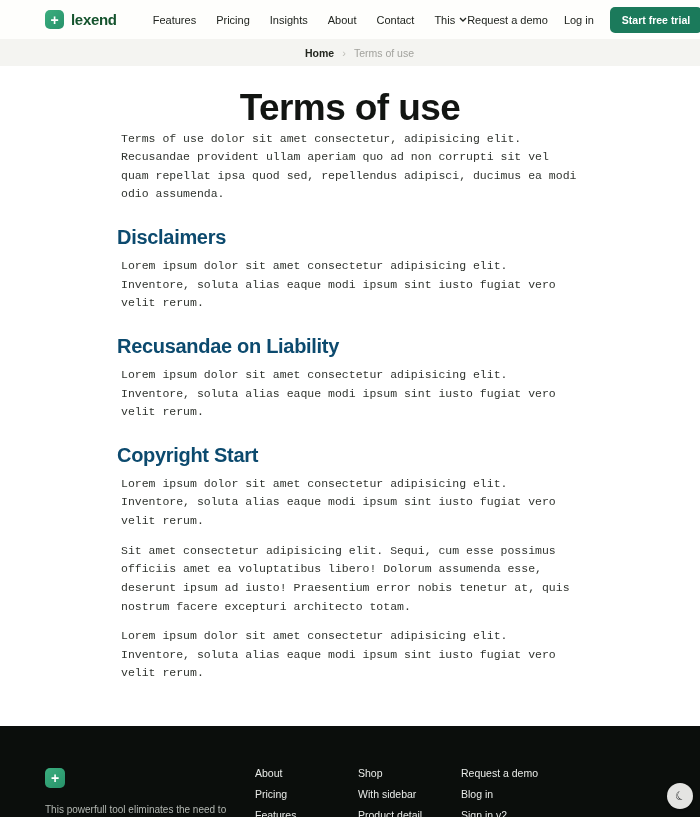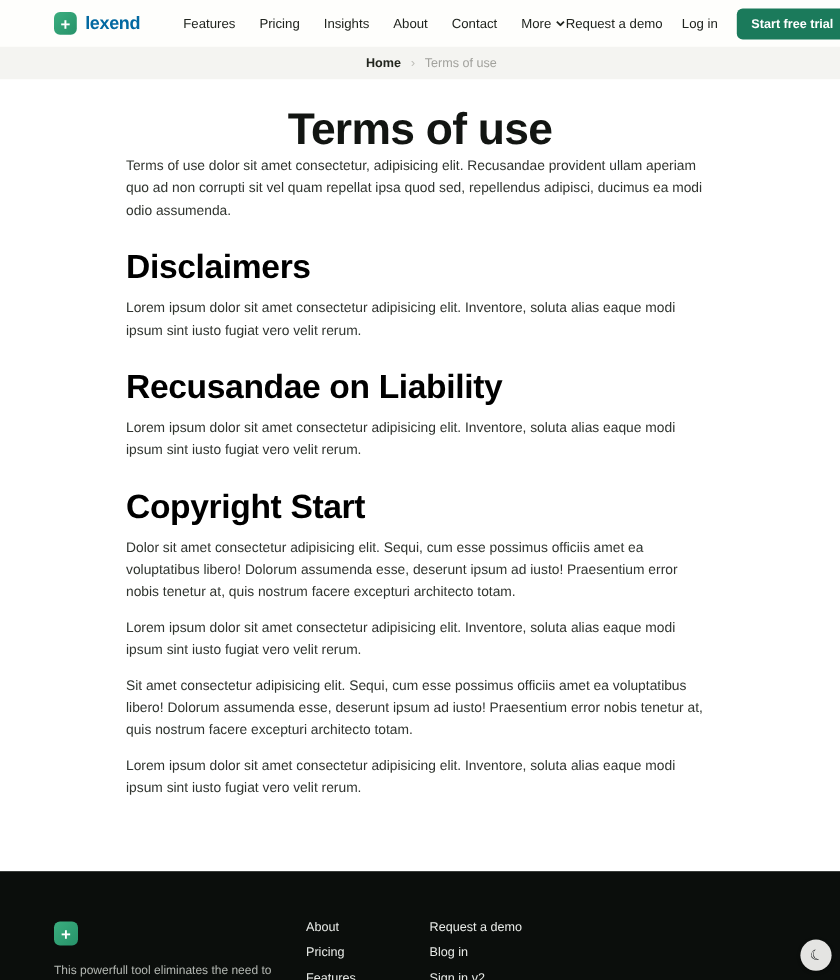--- a/index.html
+++ b/index.html
@@ -21,21 +21,21 @@
     padding:0 44px 0 45px;
   }
   .logo { display:flex; align-items:center; gap:7px; cursor:pointer; }
   .logo-box {
     width:19px; height:19px; border-radius:5px;
     background:linear-gradient(135deg,#3bae7f,#27926a);
     color:#ffffff; font-weight:800; font-size:14px;
     display:flex; align-items:center; justify-content:center;
     line-height:1;
   }
-  .logo-text { font-size:15px; font-weight:800; color:#0369a1; letter-spacing:-0.3px; }
+  .logo-text { font-size:15px; font-weight:800; color:#14532d; letter-spacing:-0.3px; }
 
   .nav { margin-left:36px; display:flex; align-items:center; gap:20px; }
   .nav-item {
     font-size:11px; font-weight:500; color:#20241f;
     cursor:pointer; display:flex; align-items:center; gap:4px; white-space:nowrap;
   }
   .chev { width:8px; height:5px; display:inline-block; }
   .chev polyline { fill:none; stroke:#20241f; stroke-width:1.4; }
 
   .header-actions { margin-left:auto; display:flex; align-items:center; gap:16px; }
@@ -56,24 +56,24 @@
   .bc-sep { color:#bdbdb7; font-size:11px; }
   .bc-current { color:#a2a29d; }
 
   
   .main { width:490px; margin:0 auto; padding-top:21px; }
   .page-title {
     font-size:37px; font-weight:800; color:#121512;
     text-align:center; margin:0; letter-spacing:-0.6px; line-height:1.15;
   }
   .intro { margin-top:26px; }
-  .main p { font-size:11.5px; line-height:1.62; color:#30342f; margin:0 0 11px; }
+  .main p { font-size:11.5px; line-height:1.62; color:#30342f; margin:0 16px 11px;font-family:Liberation Mono, monospace; }
   .main h2 {
-    font-size:28px; font-weight:800; color:#000000;
-    margin:21px 0 8px; letter-spacing:-0.3px; line-height:1.2;
+    font-size:20px; font-weight:800; color:#0c4a6e;
+    margin:21px 12px 8px; letter-spacing:-0.3px; line-height:1.2;
   }
 
   
   .footer {
     position:absolute; left:0; right:0; top:726px; bottom:0;
     background:#0b0e0c;
     padding:42px 0 0 45px;
     display:flex;
     overflow:hidden;
   }
@@ -117,21 +117,21 @@
     <span class="logo-text">lexend</span>
   </div>
 
   <div class="nav">
     <span class="nav-item">Features</span>
     <span class="nav-item">Pricing</span>
     <span class="nav-item">Insights</span>
     <span class="nav-item">About</span>
     <span class="nav-item">Contact</span>
     <span class="nav-item">
-      <span>More</span>
+      <span>This</span>
       <svg class="chev" viewBox="0 0 8 5">
           <polyline points="1,1 4,4 7,1"></polyline>
         </svg>
     </span>
   </div>
 
   <div class="header-actions">
     <span class="text-link">Request a demo</span>
     <span class="text-link">Log in</span>
     <button class="cta-btn">Start free trial</button>
@@ -149,41 +149,45 @@
   <h1 class="page-title">Terms of use</h1>
   <p class="intro">Terms of use dolor sit amet consectetur, adipisicing elit. Recusandae provident ullam aperiam quo ad non corrupti sit vel quam repellat ipsa quod sed, repellendus adipisci, ducimus ea modi odio assumenda.</p>
 
   <h2>Disclaimers</h2>
   <p>Lorem ipsum dolor sit amet consectetur adipisicing elit. Inventore, soluta alias eaque modi ipsum sint iusto fugiat vero velit rerum.</p>
 
   <h2>Recusandae on Liability</h2>
   <p>Lorem ipsum dolor sit amet consectetur adipisicing elit. Inventore, soluta alias eaque modi ipsum sint iusto fugiat vero velit rerum.</p>
 
   <h2>Copyright Start</h2>
-  <p>Dolor sit amet consectetur adipisicing elit. Sequi, cum esse possimus officiis amet ea voluptatibus libero! Dolorum assumenda esse, deserunt ipsum ad iusto! Praesentium error nobis tenetur at, quis nostrum facere excepturi architecto totam.</p>
   <p>Lorem ipsum dolor sit amet consectetur adipisicing elit. Inventore, soluta alias eaque modi ipsum sint iusto fugiat vero velit rerum.</p>
 
   <p>Sit amet consectetur adipisicing elit. Sequi, cum esse possimus officiis amet ea voluptatibus libero! Dolorum assumenda esse, deserunt ipsum ad iusto! Praesentium error nobis tenetur at, quis nostrum facere excepturi architecto totam.</p>
   <p>Lorem ipsum dolor sit amet consectetur adipisicing elit. Inventore, soluta alias eaque modi ipsum sint iusto fugiat vero velit rerum.</p>
 
 </div>
 
 <div class="footer">
   <div class="footer-left">
     <span class="footer-logo-box">+</span>
     <div class="footer-desc">This powerfull tool eliminates the need to leave Salesforce to get things done as I can</div>
   </div>
 
   <div class="footer-cols">
     <div class="footer-col">
       <a class="footer-link">About</a>
       <a class="footer-link">Pricing</a>
       <a class="footer-link">Features</a>
     </div>
     <div class="footer-col">
+      <a class="footer-link">Shop</a>
+      <a class="footer-link">With sidebar</a>
+      <a class="footer-link">Product detail</a>
+    </div>
+    <div class="footer-col">
       <a class="footer-link">Request a demo</a>
       <a class="footer-link">Blog in</a>
       <a class="footer-link">Sign in v2</a>
     </div>
   </div>
 </div>
 
 <button class="theme-toggle">
   <span class="moon">☾</span>
 </button>

